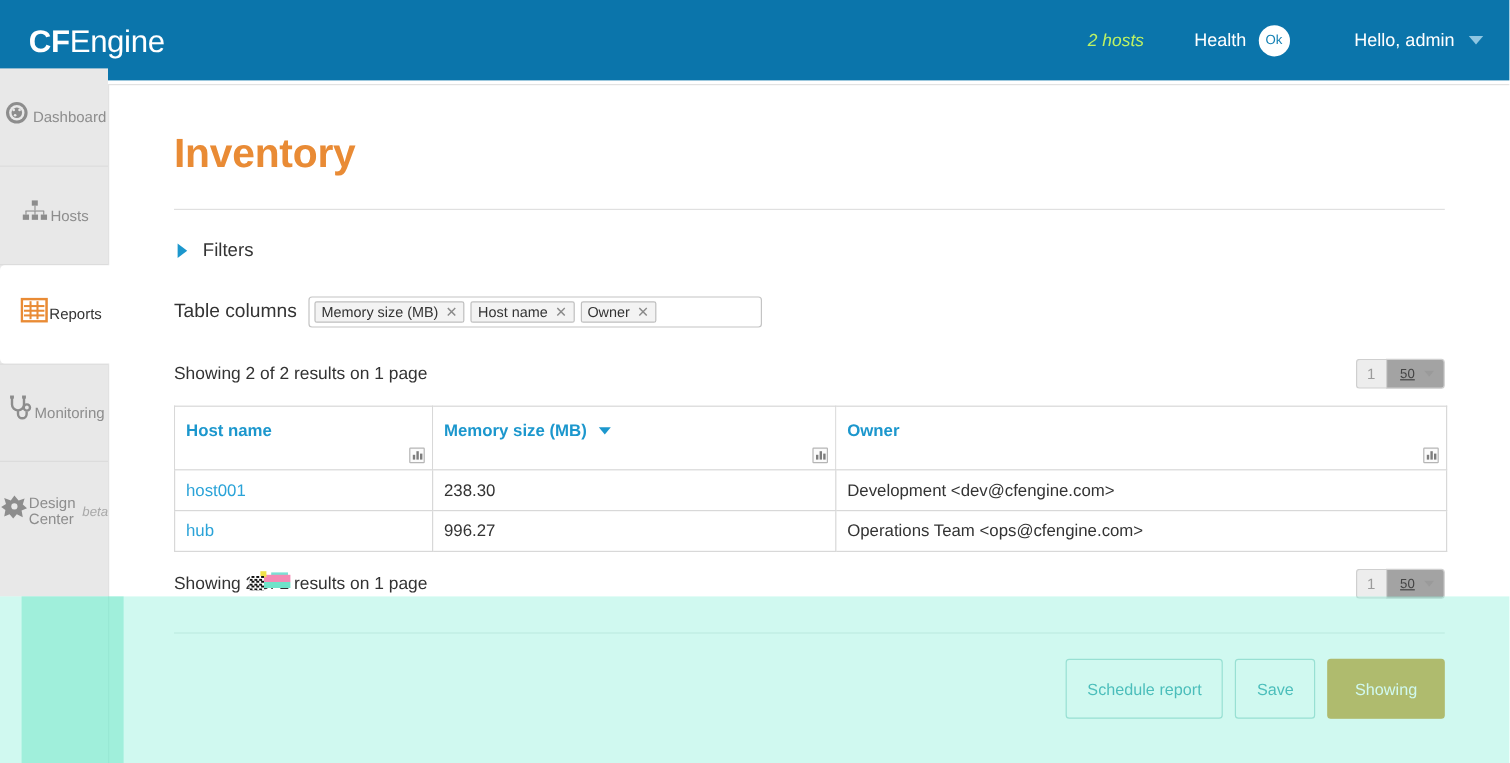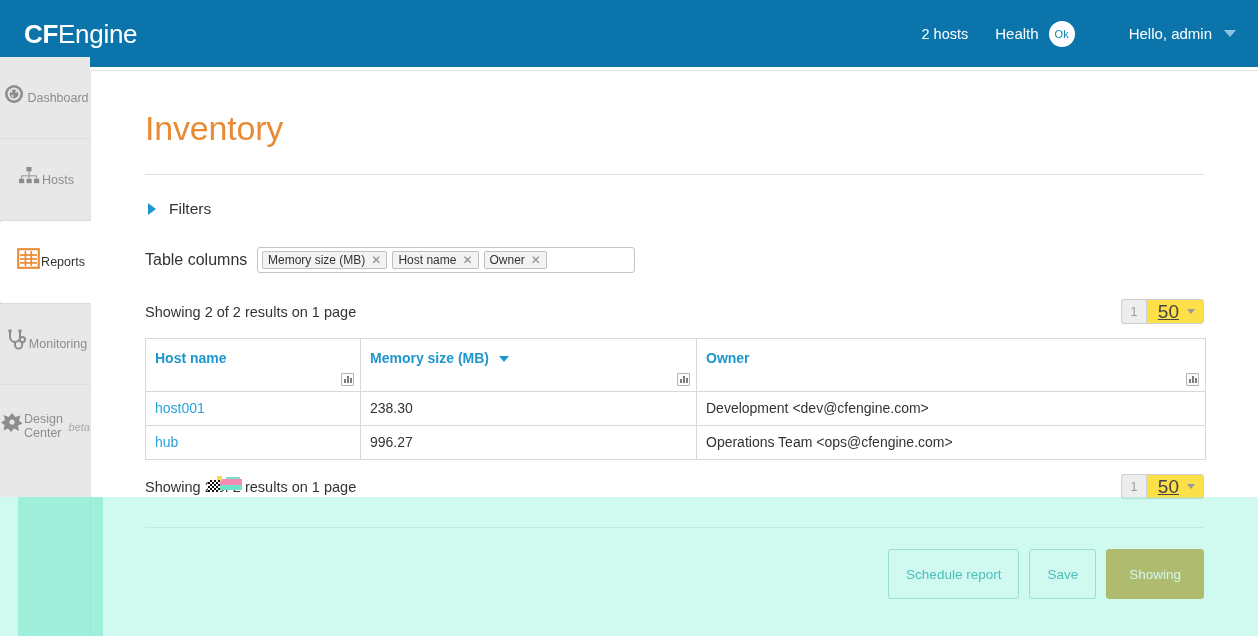--- a/index.html
+++ b/index.html
@@ -23,21 +23,21 @@
   .brand {
     margin-left: 24px; color: #ffffff; font-size: 26px; letter-spacing: -0.3px;
     font-weight: 400; line-height: 1;
   }
   .brand b { font-weight: 700; }
   .topbar-right {
     margin-left: auto; margin-right: 22px;
     display: flex; align-items: center; gap: 0;
   }
   .hosts-count {
-    color: #ffffff; font-size: 14.5px; margin-right: 27px;
+    color: #bef264; font-size: 14.5px; margin-right: 42px; font-style: italic;
   }
   .health-wrap { display: flex; align-items: center; margin-right: 54px; }
   .health-label { color: #ffffff; font-size: 15px; margin-right: 10px; }
   .ok-badge {
     width: 26px; height: 26px; border-radius: 50%;
     background: #ffffff; color: #1380b4;
     font-size: 11px; font-weight: 400;
     display: flex; align-items: center; justify-content: center;
   }
   .user-menu { display: flex; align-items: center; color: #ffffff; font-size: 15px; }
@@ -84,21 +84,21 @@
   .card {
     position: absolute; left: 90px; top: 70px;
     width: 1168px; height: 566px;
     background: #ffffff;
     border-left: 1px solid #e2e2e2;
     border-top: 1px solid #e2e2e2;
   }
   .inner { padding: 0 54px 0 54px; }
 
   .page-title {
-    color: #e98b35; font-size: 34px; font-weight: 400;
+    color: #e98b35; font-size: 34px; font-weight: 700;
     margin: 38px 0 0 0; letter-spacing: -0.2px;
   }
   .title-rule {
     margin-top: 26px; height: 1px; background: #e0e0e0; width: 100%;
   }
 
   .filters-row {
     display: flex; align-items: center; margin-top: 25px;
   }
   .chev-right {
@@ -137,21 +137,21 @@
   .pg-num {
     width: 25px; height: 25px;
     border: 1px solid #cfcfcf; border-right: none;
     border-radius: 3px 0 0 3px;
     background: #ededed; color: #9b9b9b;
     font-size: 12.5px; display: flex; align-items: center; justify-content: center;
   }
   .pg-size {
     height: 25px; padding: 0 8px 0 11px;
     border: 1px solid #cfcfcf; border-radius: 0 3px 3px 0;
-    background: #fde047; color: #444444; font-size: 19px;
+    background: #a3a3a3; color: #444444; font-size: 11px;
     display: flex; align-items: center; gap: 8px; text-decoration: underline;
   }
   .pg-size .tiny-caret {
     width: 0; height: 0;
     border-left: 4px solid transparent;
     border-right: 4px solid transparent;
     border-top: 5px solid #9a9a9a;
   }
 
   

